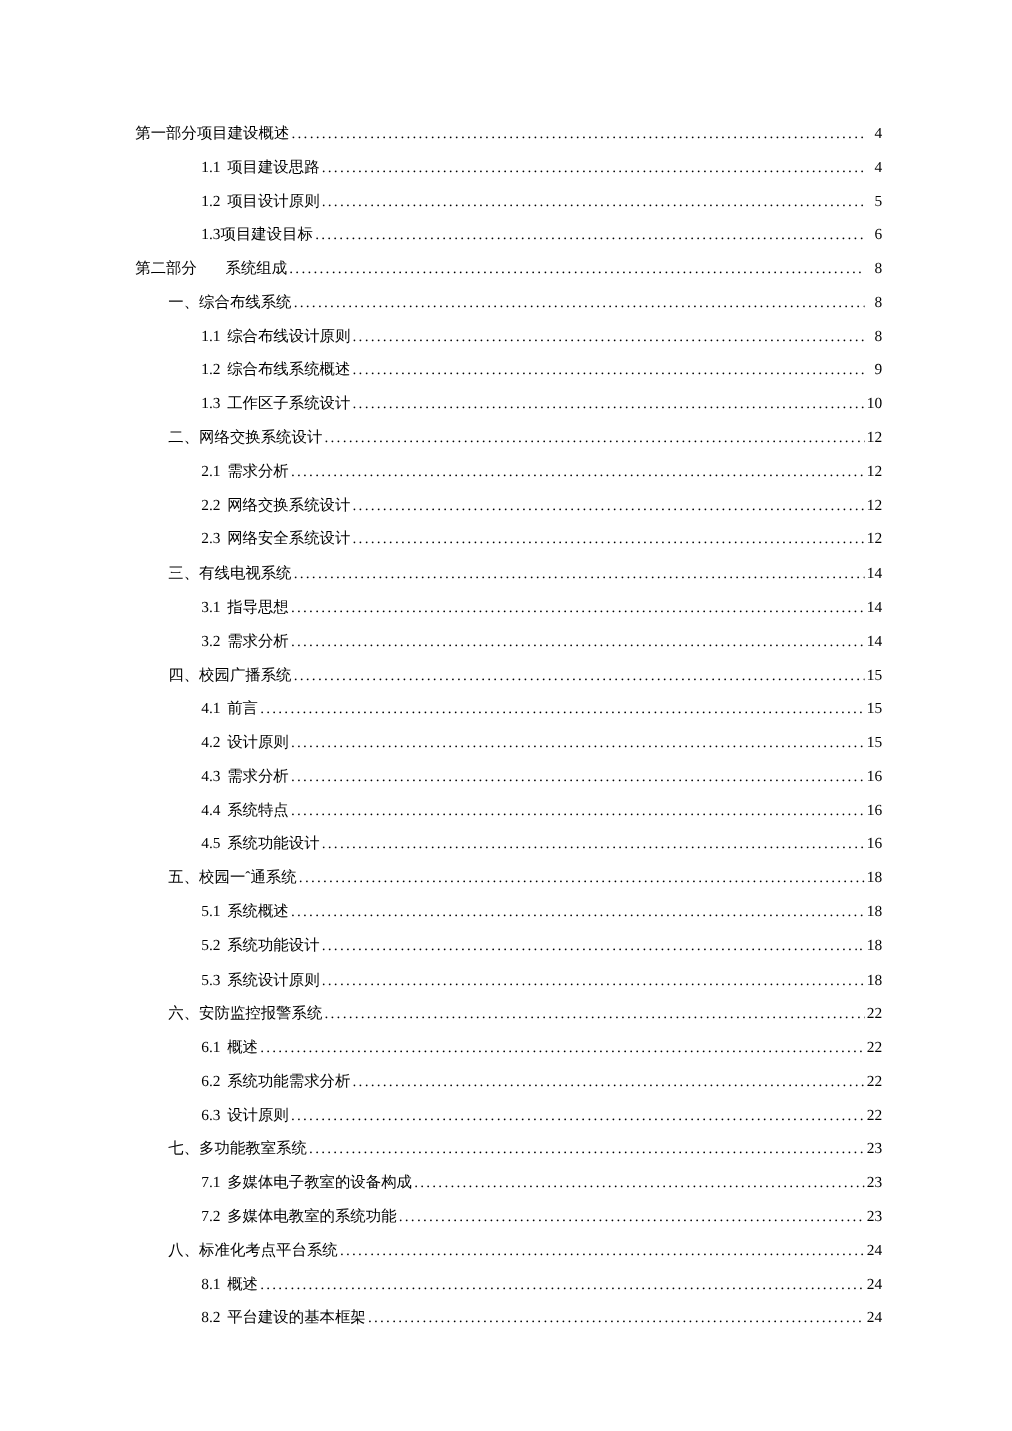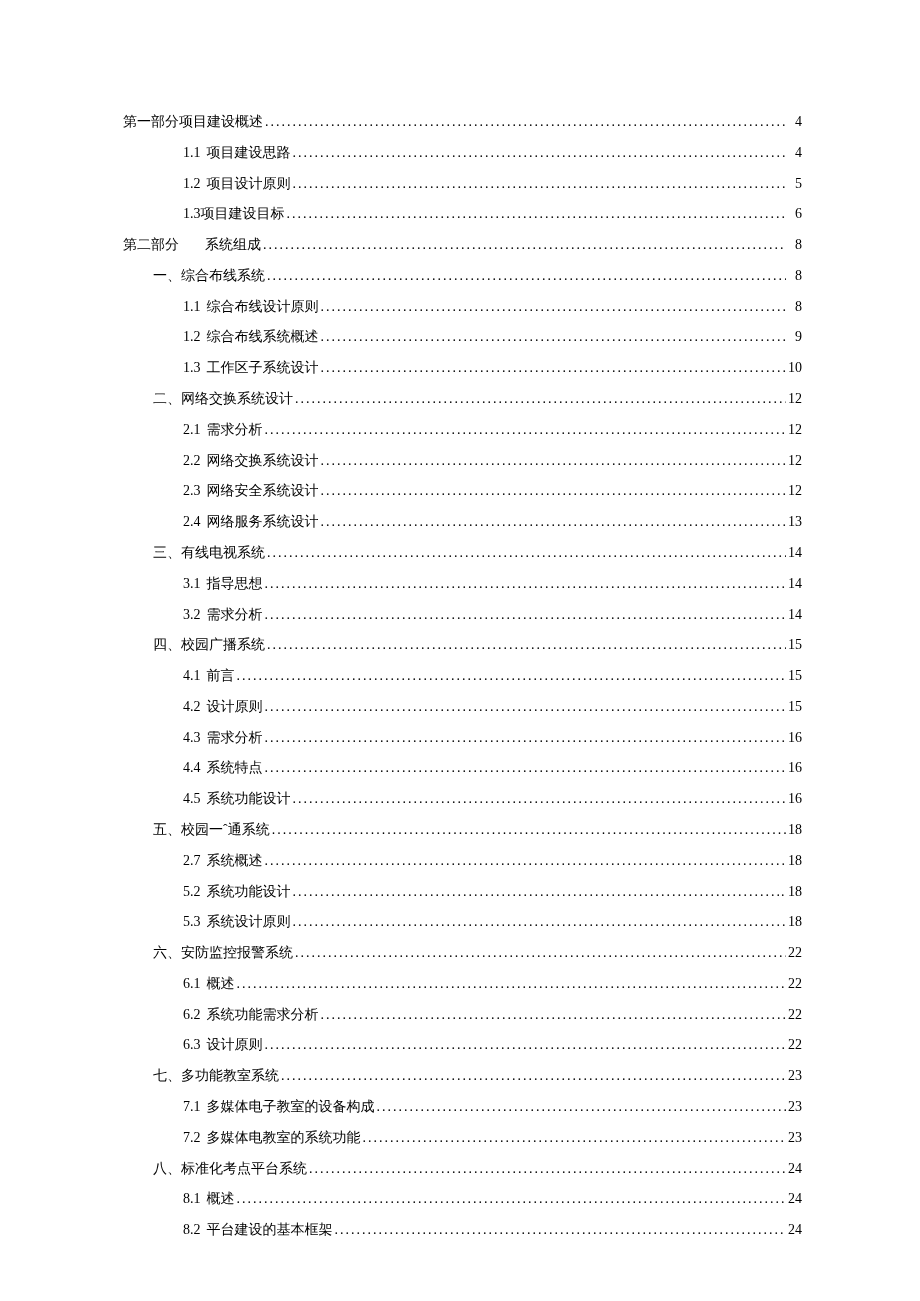--- a/index.html
+++ b/index.html
@@ -144,26 +144,20 @@
       <span class="toc-title">网络交换系统设计</span>
       <span class="toc-dots"></span>
       <span class="toc-page">12</span>
     </div>
     <div class="toc-item toc-level-2">
       <span class="toc-num">2.3</span>
       <span class="toc-title">网络安全系统设计</span>
       <span class="toc-dots"></span>
       <span class="toc-page">12</span>
     </div>
-    <div class="toc-item toc-level-2">
-      <span class="toc-num">2.4</span>
-      <span class="toc-title">网络服务系统设计</span>
-      <span class="toc-dots"></span>
-      <span class="toc-page">13</span>
-    </div>
     <div class="toc-item toc-level-1">
       <span class="toc-num">三、</span>
       <span class="toc-title-nogap">有线电视系统</span>
       <span class="toc-dots"></span>
       <span class="toc-page">14</span>
     </div>
     <div class="toc-item toc-level-2">
       <span class="toc-num">3.1</span>
       <span class="toc-title">指导思想</span>
       <span class="toc-dots"></span>
@@ -211,21 +205,21 @@
       <span class="toc-dots"></span>
       <span class="toc-page">16</span>
     </div>
     <div class="toc-item toc-level-1">
       <span class="toc-num">五、</span>
       <span class="toc-title-nogap">校园一ˆ通系统</span>
       <span class="toc-dots"></span>
       <span class="toc-page">18</span>
     </div>
     <div class="toc-item toc-level-2">
-      <span class="toc-num">2.7</span>
+      <span class="toc-num">5.1</span>
       <span class="toc-title">系统概述</span>
       <span class="toc-dots"></span>
       <span class="toc-page">18</span>
     </div>
     <div class="toc-item toc-level-2">
       <span class="toc-num">5.2</span>
       <span class="toc-title">系统功能设计</span>
       <span class="toc-dots"></span>
       <span class="toc-page">. 18</span>
     </div>

